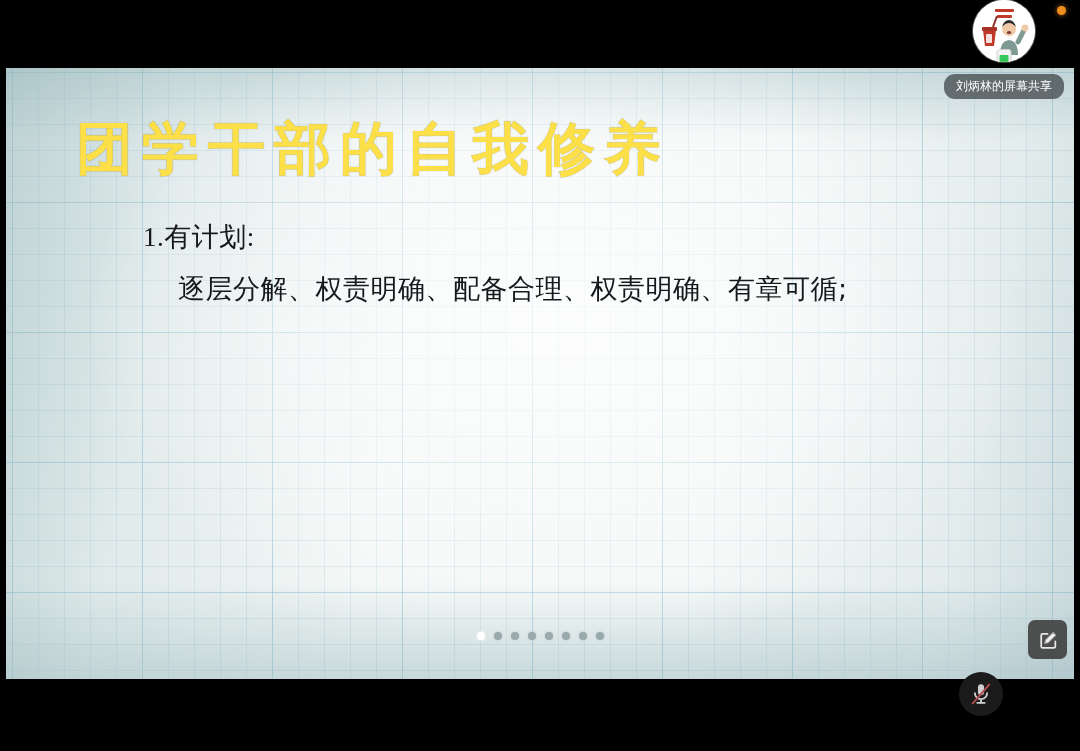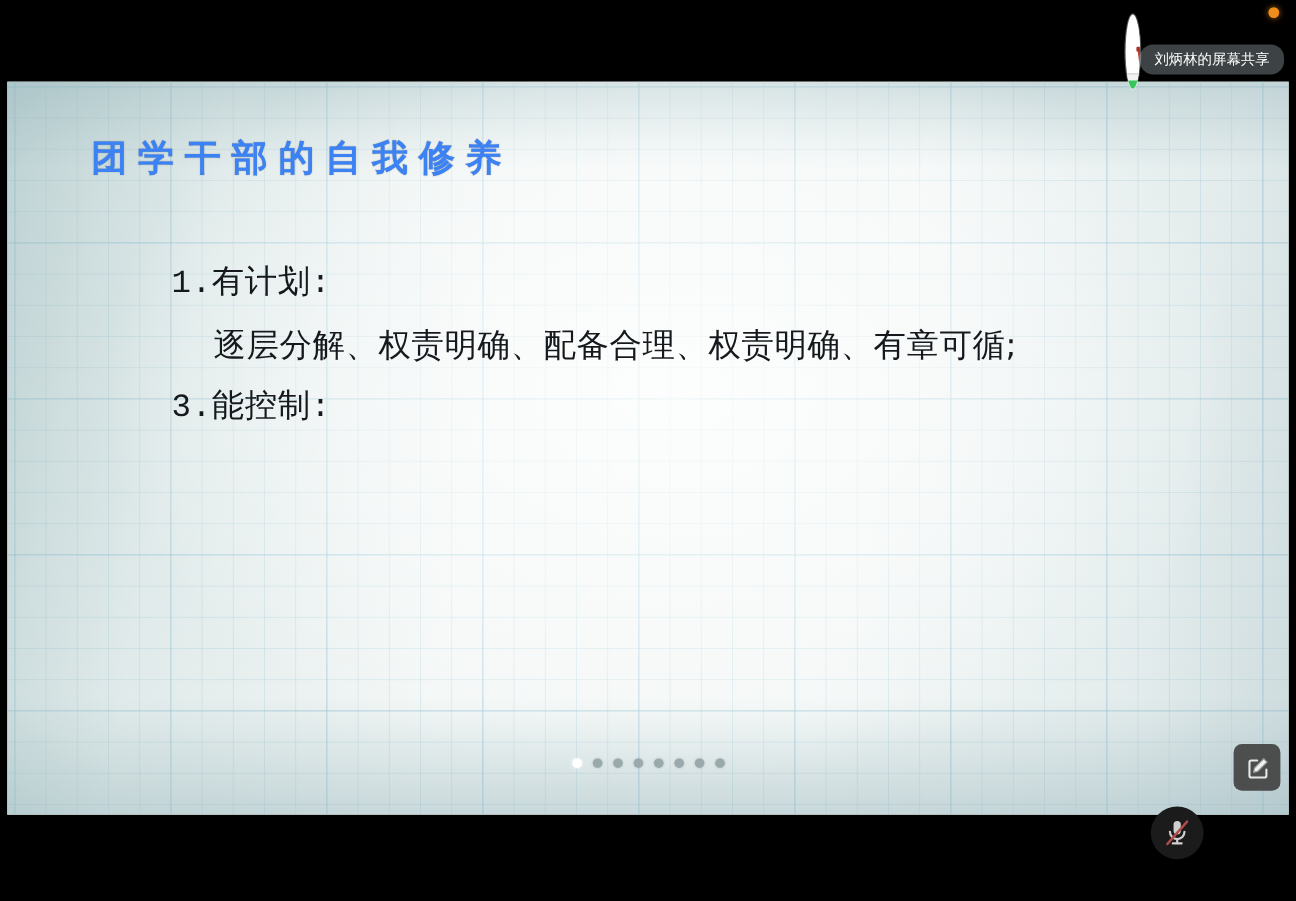--- a/index.html
+++ b/index.html
@@ -77,41 +77,41 @@
     inset: 0;
     z-index: 3;
   }
 
   
   .slide-title {
     position: absolute;
     left: 76px;
     top: 116px;
     font-family: "DejaVu Serif", "Liberation Serif", serif;
-    font-size: 30px;
+    font-size: 57px;
     line-height: 1.12;
     letter-spacing: 9px;
-    color: #3b82f6;
+    color: #fde047;
     font-weight: 700;
     text-shadow: 0 0 1px rgba(20,24,28,0.45);
     white-space: nowrap;
   }
 
   
   .slide-body {
     position: absolute;
     left: 143px;
     top: 214px;
     width: 860px;
   }
   .point-block {
     margin-bottom: 3px;
   }
   .point-head {
-    font-family: Liberation Mono, monospace;
+    font-family: Liberation Serif, serif;
     font-size: 27px;
     line-height: 46px;
     color: #15191d;
     letter-spacing: 0.5px;
     white-space: nowrap;
   }
   .point-detail {
     font-family: "DejaVu Sans", "Liberation Sans", sans-serif;
     font-size: 27px;
     line-height: 52px;
@@ -141,25 +141,25 @@
   }
   .pager-dot.active {
     background: #ffffff;
     box-shadow: 0 0 3px rgba(255,255,255,0.9);
   }
 
   
   .presenter {
     position: absolute;
     right: 10px;
-    top: 12px;
+    top: 0;
     width: 132px;
     z-index: 12;
     display: flex;
-    flex-direction: row;
+    flex-direction: column;
     align-items: center;
   }
   .avatar {
     position: relative;
     width: 62px;
     height: 62px;
     border-radius: 50%;
     background: #ffffff;
     overflow: hidden;
     box-shadow: 0 0 0 1px rgba(255,255,255,0.35);
@@ -263,21 +263,20 @@
 
       <div class="point-block">
         <div class="point-head">1.有计划:</div>
       </div>
 
       <div class="point-block">
         <div class="point-detail">逐层分解、权责明确、配备合理、权责明确、有章可循;</div>
       </div>
 
       <div class="point-block">
-        <div class="point-head">3.能控制:</div>
       </div>
 
       <div class="point-block">
       </div>
 
     </div>
 
     <div class="pager" id="pager">
         <span class="pager-dot active"></span>
         <span class="pager-dot"></span>

